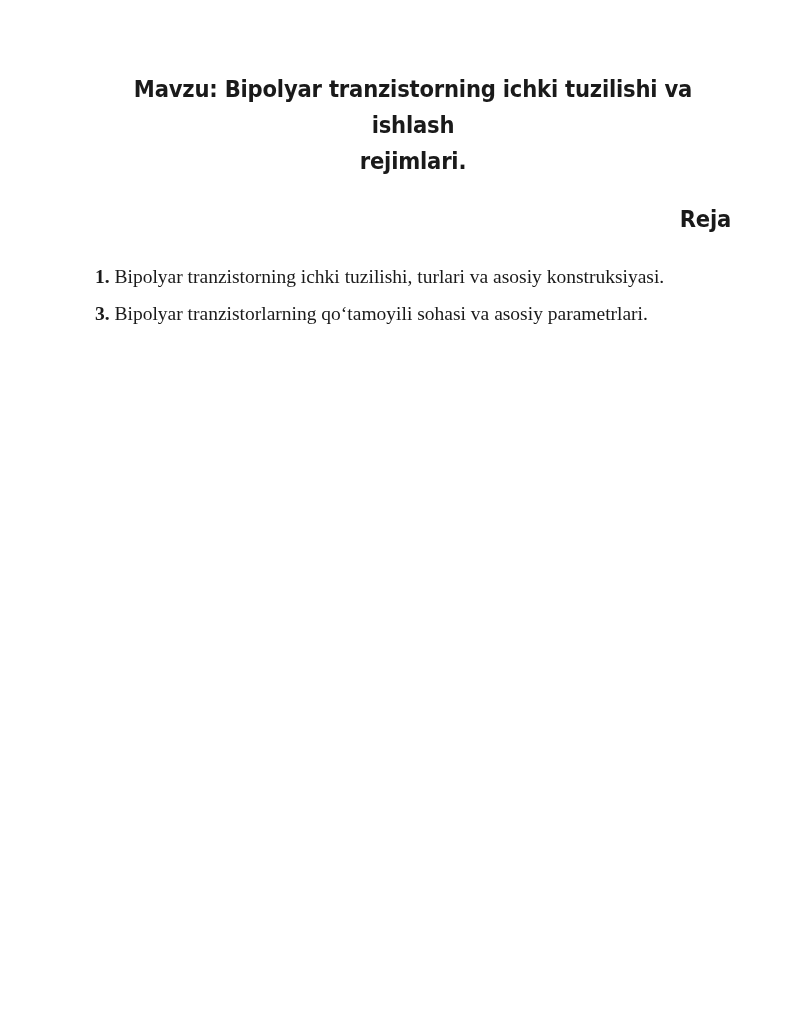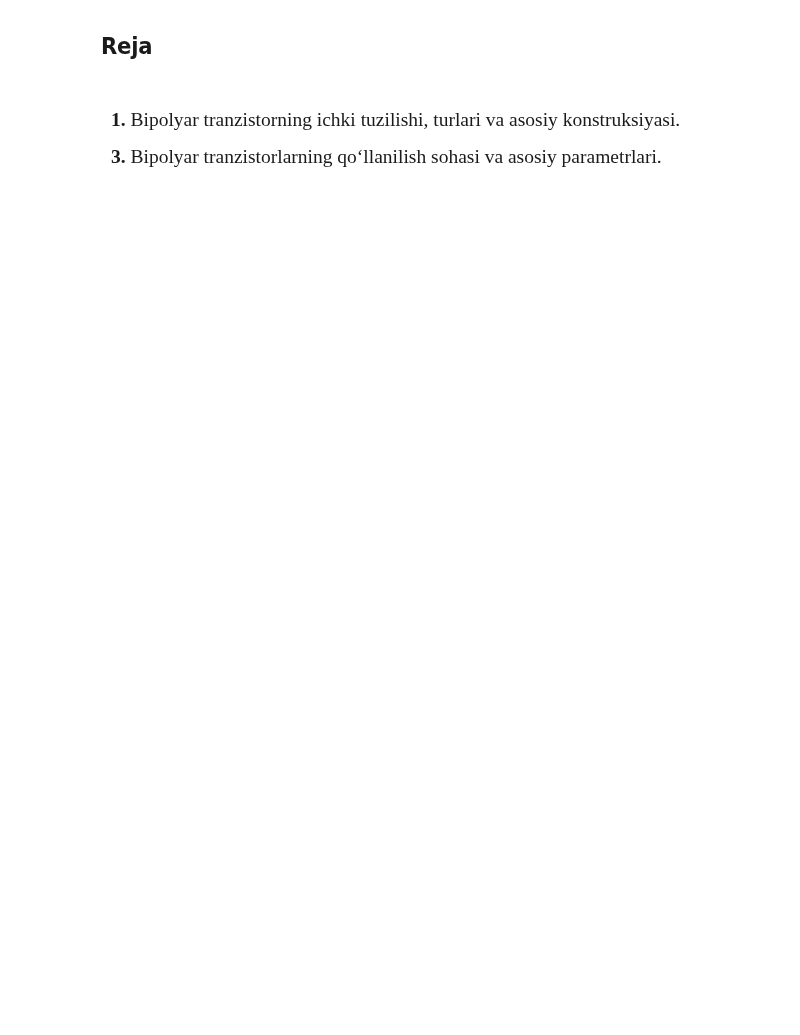--- a/index.html
+++ b/index.html
@@ -36,28 +36,28 @@
     padding-top: 71px;
     letter-spacing: -0.2px;
   }
 
   .doc-subtitle {
     font-family: "DejaVu Sans Condensed", "Liberation Sans Narrow", "Liberation Sans", sans-serif;
     font-weight: bold;
     font-size: 23.5px;
     line-height: 36px;
     color: #1a1a1a;
-    text-align: left;
-    margin: 6px;
+    text-align: right;
+    margin: 0;
     padding-top: 22px;
     letter-spacing: -0.2px;
   }
 
   .plan-list {
-    margin: 16px;
+    margin: 0;
     padding: 0;
     list-style: none;
     padding-top: 21px;
   }
 
   .plan-item {
     font-family: "Liberation Serif", "DejaVu Serif", serif;
     font-size: 19.5px;
     line-height: 37px;
     color: #1a1a1a;
@@ -73,28 +73,33 @@
   .plan-text {
     font-weight: normal;
   }
 </style>
 </head>
 <body>
 
 <div class="page">
   <div class="content">
 
+    <h1 class="doc-title">
+      <span>Mavzu: Bipolyar tranzistorning ichki tuzilishi va ishlash</span>
+      <br>
+      <span>rejimlari.</span>
+    </h1>
 
     <h2 class="doc-subtitle">Reja</h2>
 
     <ul class="plan-list">
       <li class="plan-item">
         <span class="plan-num">1.</span>
         <span class="plan-text">Bipolyar tranzistorning ichki tuzilishi, turlari va asosiy konstruksiyasi.</span>
       </li>
       <li class="plan-item">
         <span class="plan-num">3.</span>
-        <span class="plan-text">Bipolyar tranzistorlarning qo‘llanilish sohasi va asosiy parametrlari.</span>
+        <span class="plan-text">Bipolyar tranzistorlarning qo‘tamoyili sohasi va asosiy parametrlari.</span>
       </li>
     </ul>
 
   </div>
 </div>
 
 </body></html>

